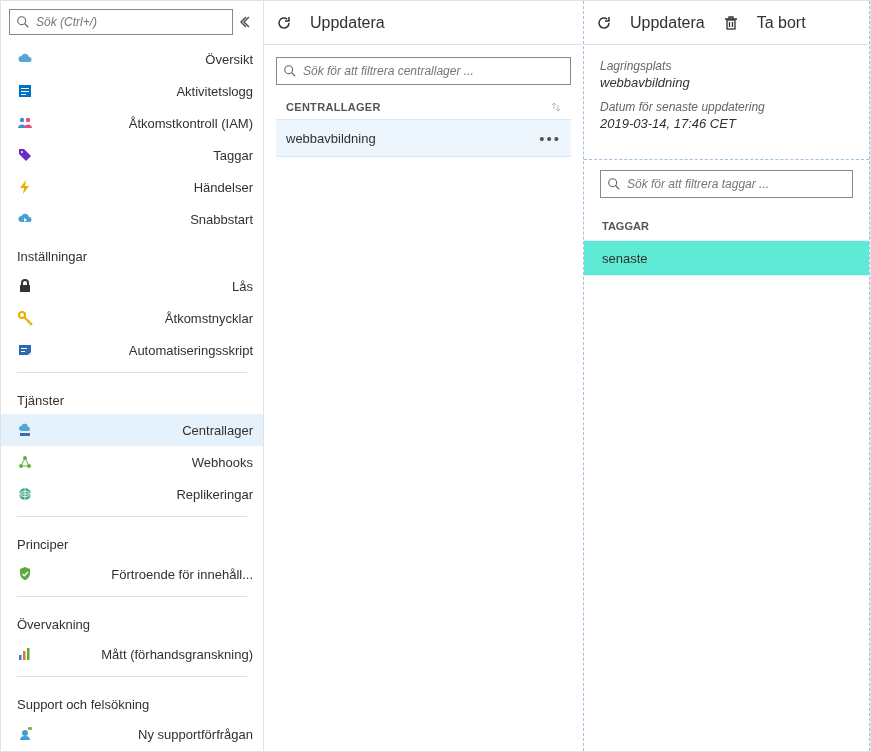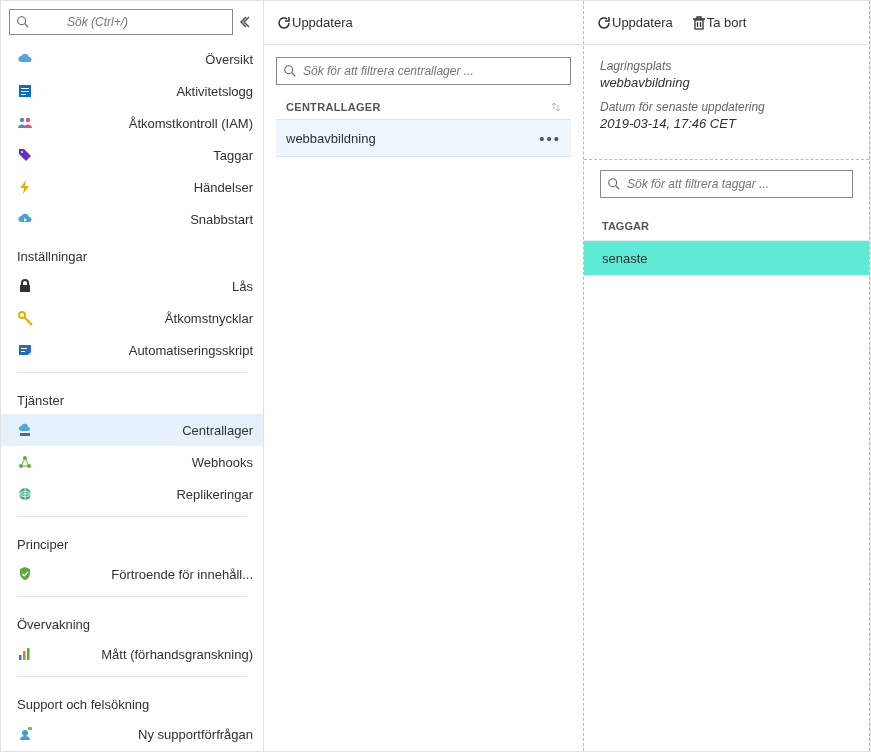--- a/index.html
+++ b/index.html
@@ -31,21 +31,20 @@
     padding: 8px 8px 8px 8px;
   }
   .search-box {
     display: flex;
     align-items: center;
     border: 1px solid #8a8886;
     height: 26px;
     flex: 1;
     padding: 0 6px;
     background: #fff;
-    gap: 31px;
   }
   .search-box input {
     border: none;
     outline: none;
     font-size: 12px;
     font-style: italic;
     color: #666;
     flex: 1;
     background: transparent;
   }
@@ -100,22 +99,22 @@
     display: flex;
     align-items: center;
     height: 44px;
     padding: 0 12px;
     border-bottom: 1px solid #e1e1e1;
     gap: 18px;
   }
   .toolbar-btn {
     display: flex;
     align-items: center;
-    gap: 0;
-    font-size: 13px;
+    gap: 18px;
+    font-size: 16px;
     color: #323130;
     cursor: pointer;
   }
   .toolbar-btn .ticon { width: 16px; height: 16px; }
   .middle-body { padding: 12px; }
   .filter-box {
     display: flex;
     align-items: center;
     border: 1px solid #8a8886;
     height: 28px;

